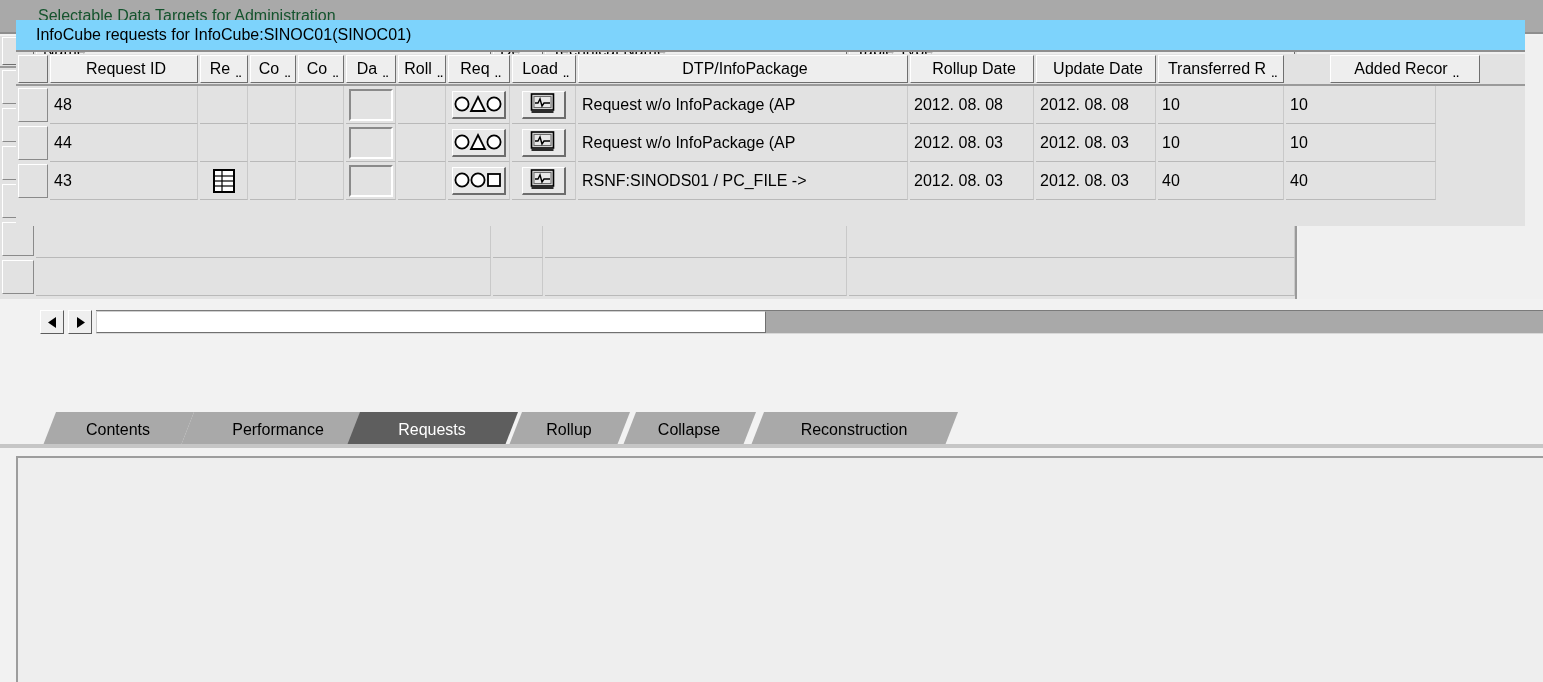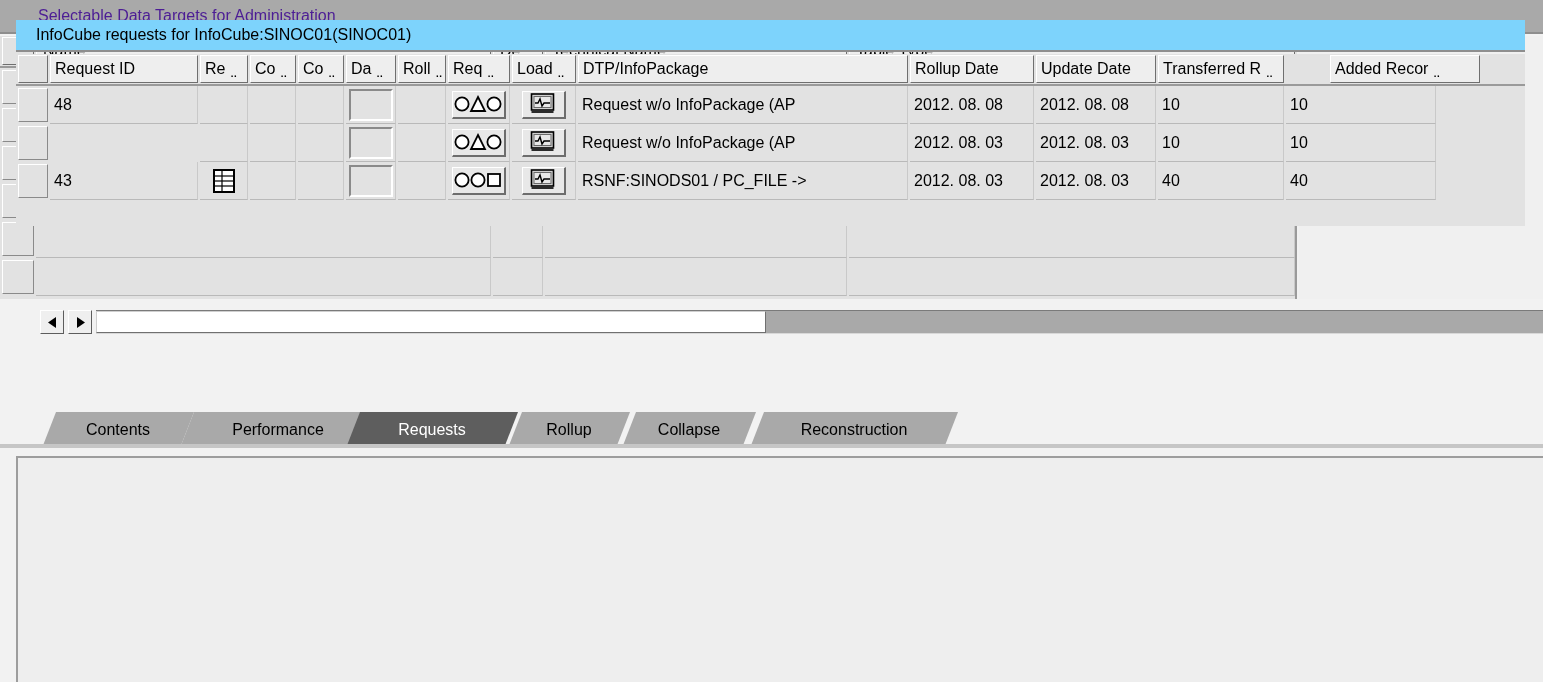--- a/index.html
+++ b/index.html
@@ -30,21 +30,21 @@
     width: 1543px;
     height: 34px;
     background: #a9a9a9;
     box-sizing: border-box;
   }
   .panel-title-bar .ptb-text {
     position: absolute;
     left: 38px;
     top: 7px;
     font-size: 16px;
-    color: #4c1d95;
+    color: #14532d;
     white-space: nowrap;
   }
   .panel-title-bar::after {
     content: "";
     position: absolute;
     left: 0; bottom: 0;
     width: 100%;
     height: 2px;
     background: #8e8e8e;
   }
@@ -299,20 +299,21 @@
 
   #lg-header { top: 0; height: 30px; }
   #lg-header .lg-cell {
     top: 1px; height: 28px;
     background: #eeeeee;
     padding-left: 4px;
     border-top: 1px solid #ffffff;
     border-left: 1px solid #ffffff;
     border-right: 1px solid #6f6f6f;
     border-bottom: 1px solid #6f6f6f;
+    justify-content: center;
   }
   #lg-header .lg-selcell {
     top: 1px; height: 28px;
     border-top: 1px solid #ffffff;
     border-left: 1px solid #ffffff;
     border-right: 1px solid #6f6f6f;
     border-bottom: 1px solid #6f6f6f;
   }
   #lg-header::after {
     content:"";
@@ -583,20 +584,21 @@
         </div>
       </div>
       <div class="lg-cell" style="left: 562px; width: 330px; height: 38px;">Request w/o InfoPackage (AP</div>
       <div class="lg-cell" style="left: 894px; width: 124px; height: 38px;">2012. 08. 08</div>
       <div class="lg-cell" style="left: 1020px; width: 120px; height: 38px;">2012. 08. 08</div>
       <div class="lg-cell" style="left: 1142px; width: 126px; height: 38px;">10</div>
       <div class="lg-cell" style="left: 1270px; width: 150px; height: 38px;">10</div>
     </div>
     <div class="lg-row lg-datarow" style="top: 70px; height: 38px;">
       <div class="lg-selcell" style="height: 34px; top: 2px;"></div>
+      <div class="lg-cell" style="left: 34px; width: 148px; height: 38px;">44</div>
       <div class="lg-cell" style="left: 184px; width: 48px; height: 38px;"></div>
       <div class="lg-cell" style="left: 234px; width: 46px; height: 38px;"></div>
       <div class="lg-cell" style="left: 282px; width: 46px; height: 38px;"></div>
       <div class="lg-cell" style="left: 330px; width: 50px; height: 38px; padding-left: 0px; justify-content: center;">
         <div class="sunk-box"></div>
       </div>
       <div class="lg-cell" style="left: 382px; width: 48px; height: 38px;"></div>
       <div class="lg-cell" style="left: 432px; width: 62px; height: 38px; padding-left: 0px; justify-content: center;">
         <div class="status-btn">
           <svg width="48" height="18" viewBox="0 0 48 18">

